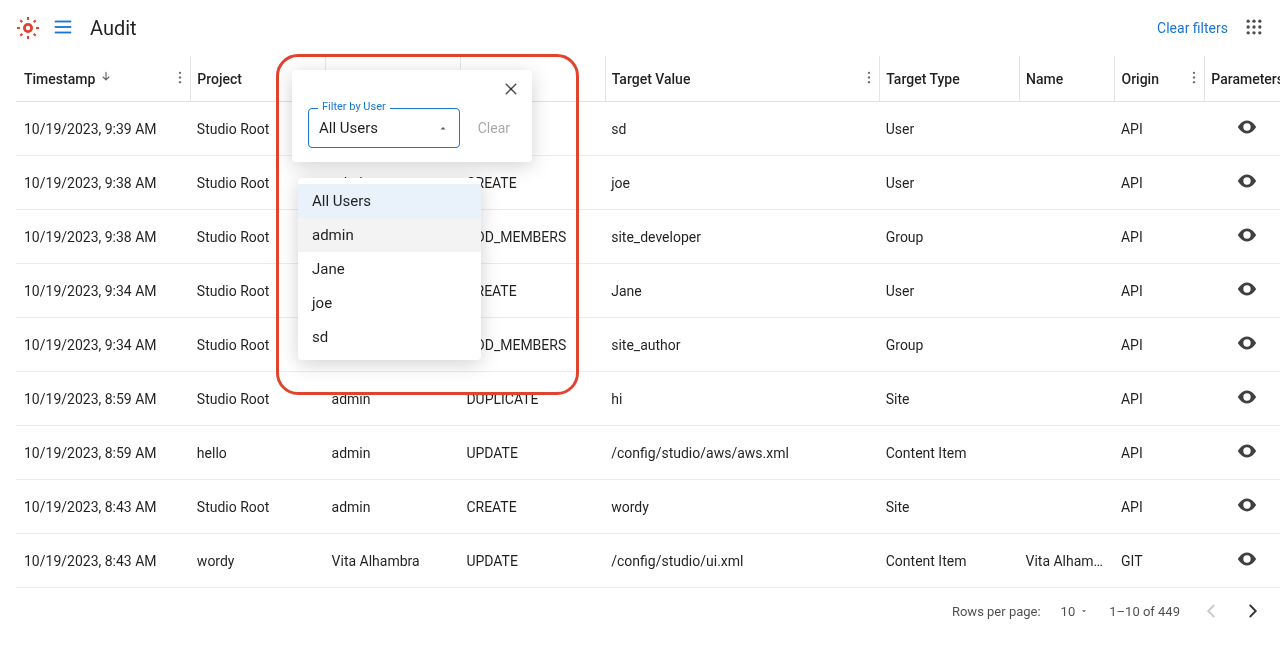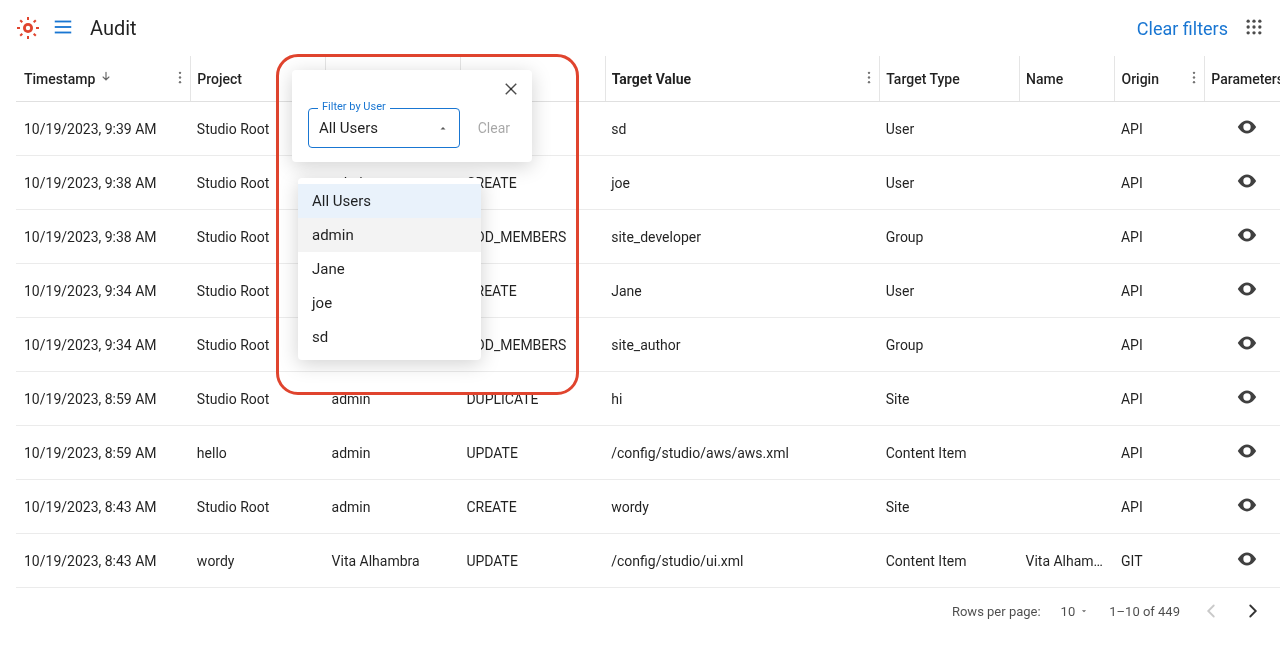--- a/index.html
+++ b/index.html
@@ -4,35 +4,35 @@
 <style>
   * { box-sizing: border-box; }
   html, body { margin: 0; padding: 0; font-family: -apple-system, BlinkMacSystemFont, "Segoe UI", Roboto, Helvetica, Arial, sans-serif; font-size: 14px; color: rgba(0,0,0,0.87); background: #fff; width: 1280px; height: 667px; overflow: hidden; }
 
   
   .header { display: flex; align-items: center; height: 56px; padding: 0 16px; justify-content: space-between; }
   .logo { width: 24px; height: 24px; margin-right: 12px; }
   .hamburger { margin-right: 16px; cursor: pointer; }
   .page-title { font-size: 20px; font-weight: 400; flex: 0 0 auto; }
   .header-spacer { flex: 1 1 auto; }
-  .clear-filters { color: #1976d2; font-size: 18px; margin-right: 16px; cursor: pointer; }
+  .clear-filters { color: #1976d2; font-size: 14px; margin-right: 16px; cursor: pointer; }
   .apps-icon { cursor: pointer; }
 
   
   table { width: 100%; border-collapse: collapse; margin-left: 16px; }
   thead th { text-align: left; font-weight: 500; font-size: 14px; padding: 14px 12px 14px 6px; border-bottom: 1px solid rgba(0,0,0,0.12); color: rgba(0,0,0,0.87); position: relative; white-space: nowrap; }
   tbody td { padding: 14px 12px 14px 6px; border-bottom: 1px solid rgba(0,0,0,0.08); font-size: 14px; color: rgba(0,0,0,0.87); white-space: nowrap; overflow: hidden; text-overflow: ellipsis; }
   th .th-inner { display: flex; align-items: center; gap: 4px; }
   .col-sep { border-left: 1px solid rgba(0,0,0,0.10); }
   .kebab { position: absolute; right: 2px; top: 50%; transform: translateY(-50%); cursor: pointer; }
   th.col-ts { width: 175px; padding-left: 8px; }
   th.col-proj { width: 135px; }
   th.col-user { width: 135px; }
   th.col-op { width: 145px; }
-  th.col-tval { width: 275px; font-weight: bold; }
+  th.col-tval { width: 275px; }
   th.col-ttype { width: 140px; }
   th.col-name { width: 85px; }
   th.col-origin { width: 90px; }
   th.col-params { width: 80px; }
   td.col-ts { padding-left: 8px; }
   td.col-params { text-align: center; }
   .eye { cursor: pointer; display: inline-flex; }
 
   
   .pager { display: flex; align-items: center; justify-content: flex-end; gap: 20px; padding: 12px 16px; font-size: 13px; color: rgba(0,0,0,0.7); }

